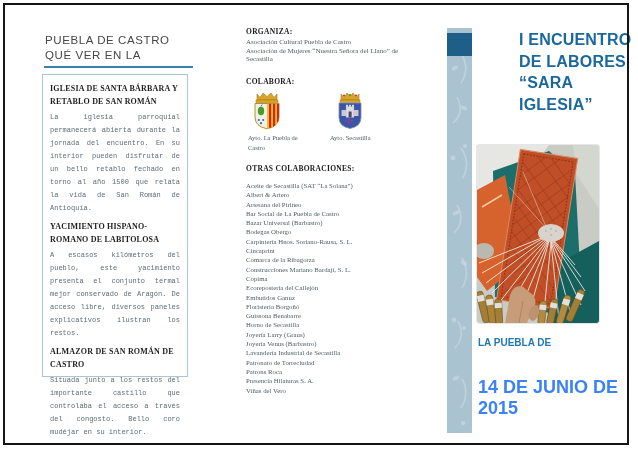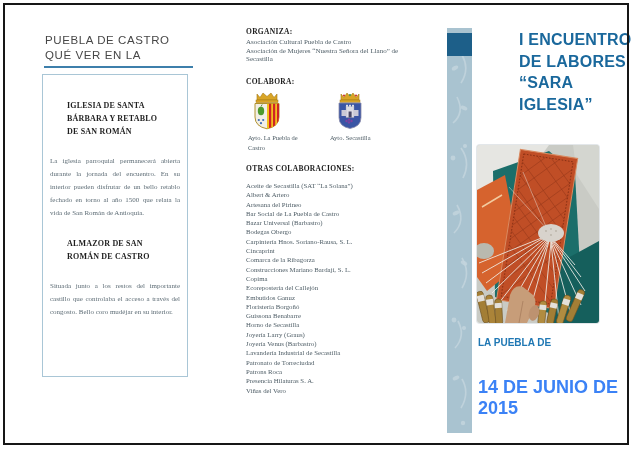--- a/index.html
+++ b/index.html
@@ -5,23 +5,23 @@
   html,body{margin:0;padding:0;background:#ffffff;}
   body{width:638px;height:452px;position:relative;font-family:"Liberation Sans",sans-serif;overflow:hidden;}
   .frame{position:absolute;left:3px;top:3px;width:626px;height:442px;border:2px solid #161616;box-sizing:border-box;pointer-events:none;}
 
   
   .left-title{position:absolute;left:45px;top:33px;width:160px;font-size:11.5px;line-height:15px;
     letter-spacing:.6px;color:#474747;}
   .left-rule{position:absolute;left:44px;top:66px;width:149px;height:2px;background:#3d7fab;}
   .left-box{position:absolute;left:42px;top:74px;width:130px;height:287px;border:1px solid #a9c6d6;
     padding:7px 7px;background:#fff;}
-  .left-box h3{margin:17px;font-family:"Liberation Serif",serif;font-weight:bold;font-size:8px;
+  .left-box h3{margin:0;font-family:"Liberation Serif",serif;font-weight:bold;font-size:8px;
     line-height:13px;color:#1f1f1f;letter-spacing:.2px;}
-  .left-box p{margin:3px 0 5px;font-family:Liberation Serif, serif;font-size:7px;line-height:13px;
+  .left-box p{margin:3px 0 5px;font-family:Liberation Mono, monospace;font-size:7px;line-height:13px;
     color:#5e6d76;text-align:justify;}
 
   
   .mid-h{position:absolute;left:246px;font-family:"Liberation Serif",serif;font-weight:bold;
     font-size:7.5px;color:#1b1b1b;letter-spacing:.3px;}
   .org-list{position:absolute;left:246px;top:38px;width:158px;font-family:"Liberation Serif",serif;
     font-size:7px;line-height:8.5px;color:#4e5d66;}
   .shield{position:absolute;}
   .cap{position:absolute;font-family:"Liberation Serif",serif;font-size:6.5px;line-height:9.5px;color:#4e5d66;}
   .otras-list{position:absolute;left:246px;top:181px;width:185px;margin:0;padding:0;list-style:none;
@@ -46,20 +46,24 @@
 <div>PUEBLA DE CASTRO</div>
     <div>QUÉ VER EN LA</div>
   </div>
 <div class="left-rule"></div>
 
 <div class="left-box">
 
 <section>
     <h3>IGLESIA DE SANTA BÁRBARA Y RETABLO DE SAN ROMÁN</h3>
     <p>La iglesia parroquial permanecerá abierta durante la jornada del encuentro. En su interior pueden disfrutar de un bello retablo fechado en torno al año 1500 que relata la vida de San Román de Antioquía.</p>
+  </section>
+    <section>
+    <h3>YACIMIENTO HISPANO-ROMANO DE LABITOLOSA</h3>
+    <p>A escasos kilómetros del pueblo, este yacimiento presenta el conjunto termal mejor conservado de Aragón. De acceso libre, diversos paneles explicativos ilustran los restos.</p>
   </section>
     <section>
     <h3>ALMAZOR DE SAN ROMÁN DE CASTRO</h3>
     <p>Situada junto a los restos del importante castillo que controlaba el acceso a través del congosto. Bello coro mudéjar en su interior.</p>
   </section>
   </div>
 
 <div class="mid-h" style="top:27px">ORGANIZA:</div>
 <div class="org-list">
 

